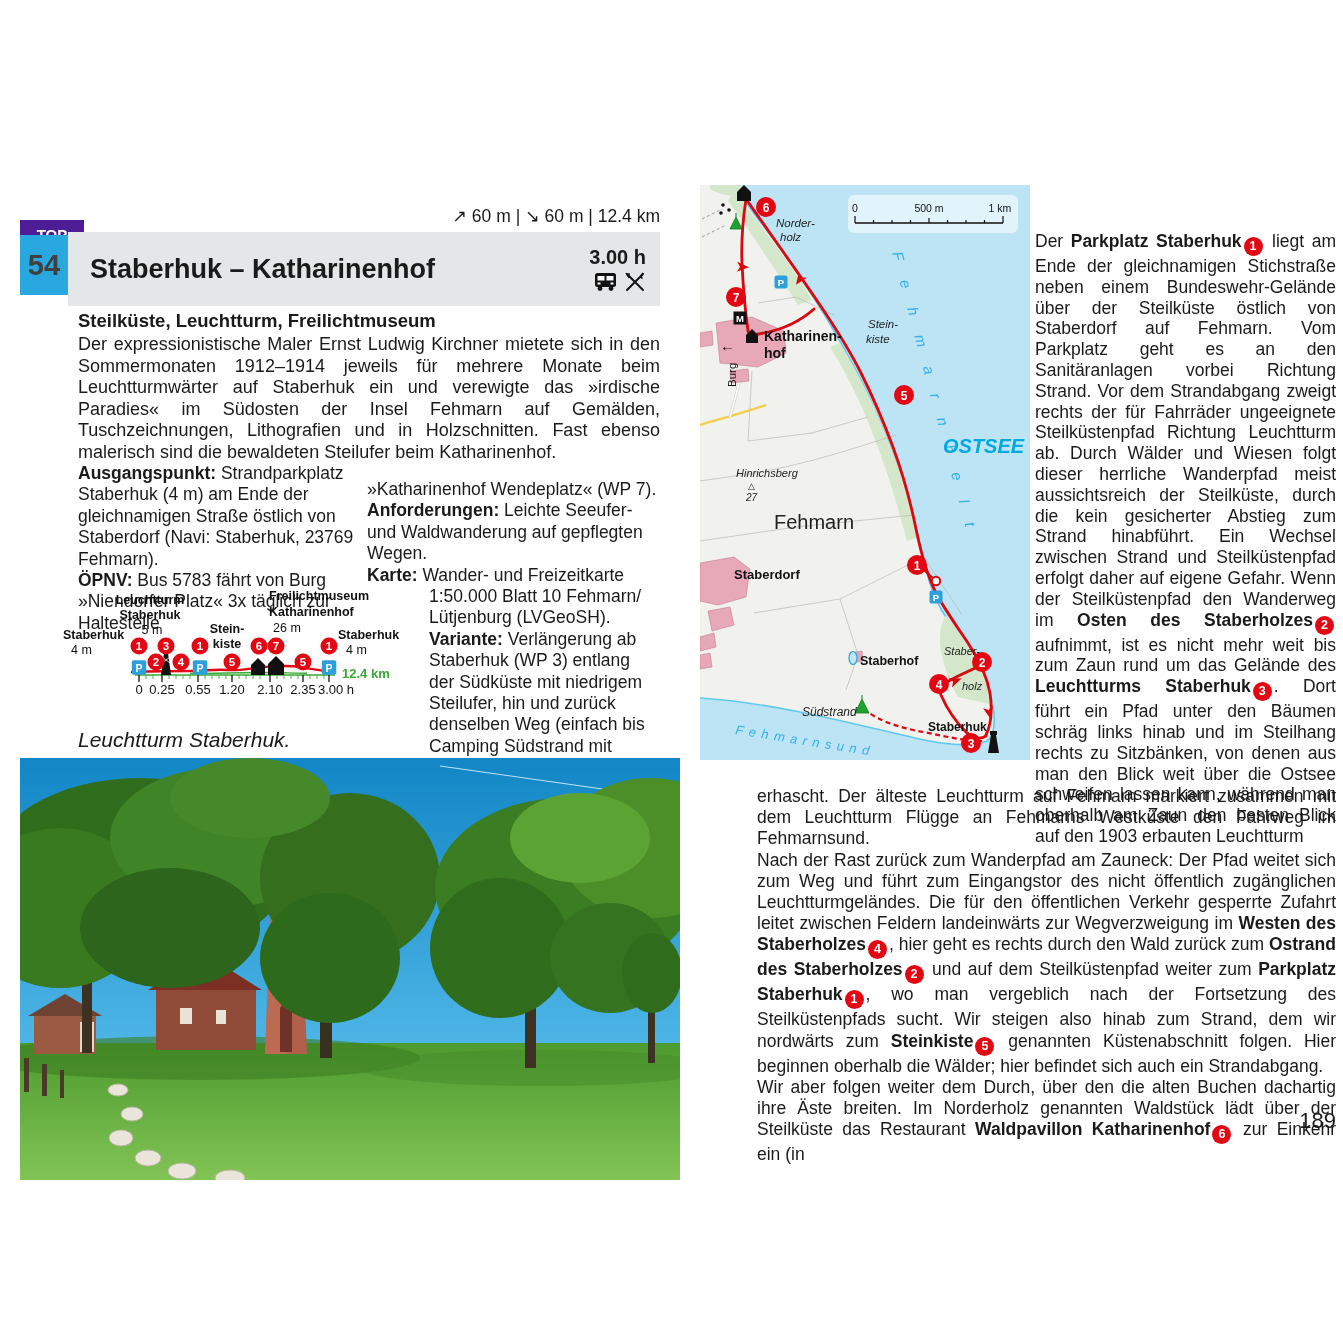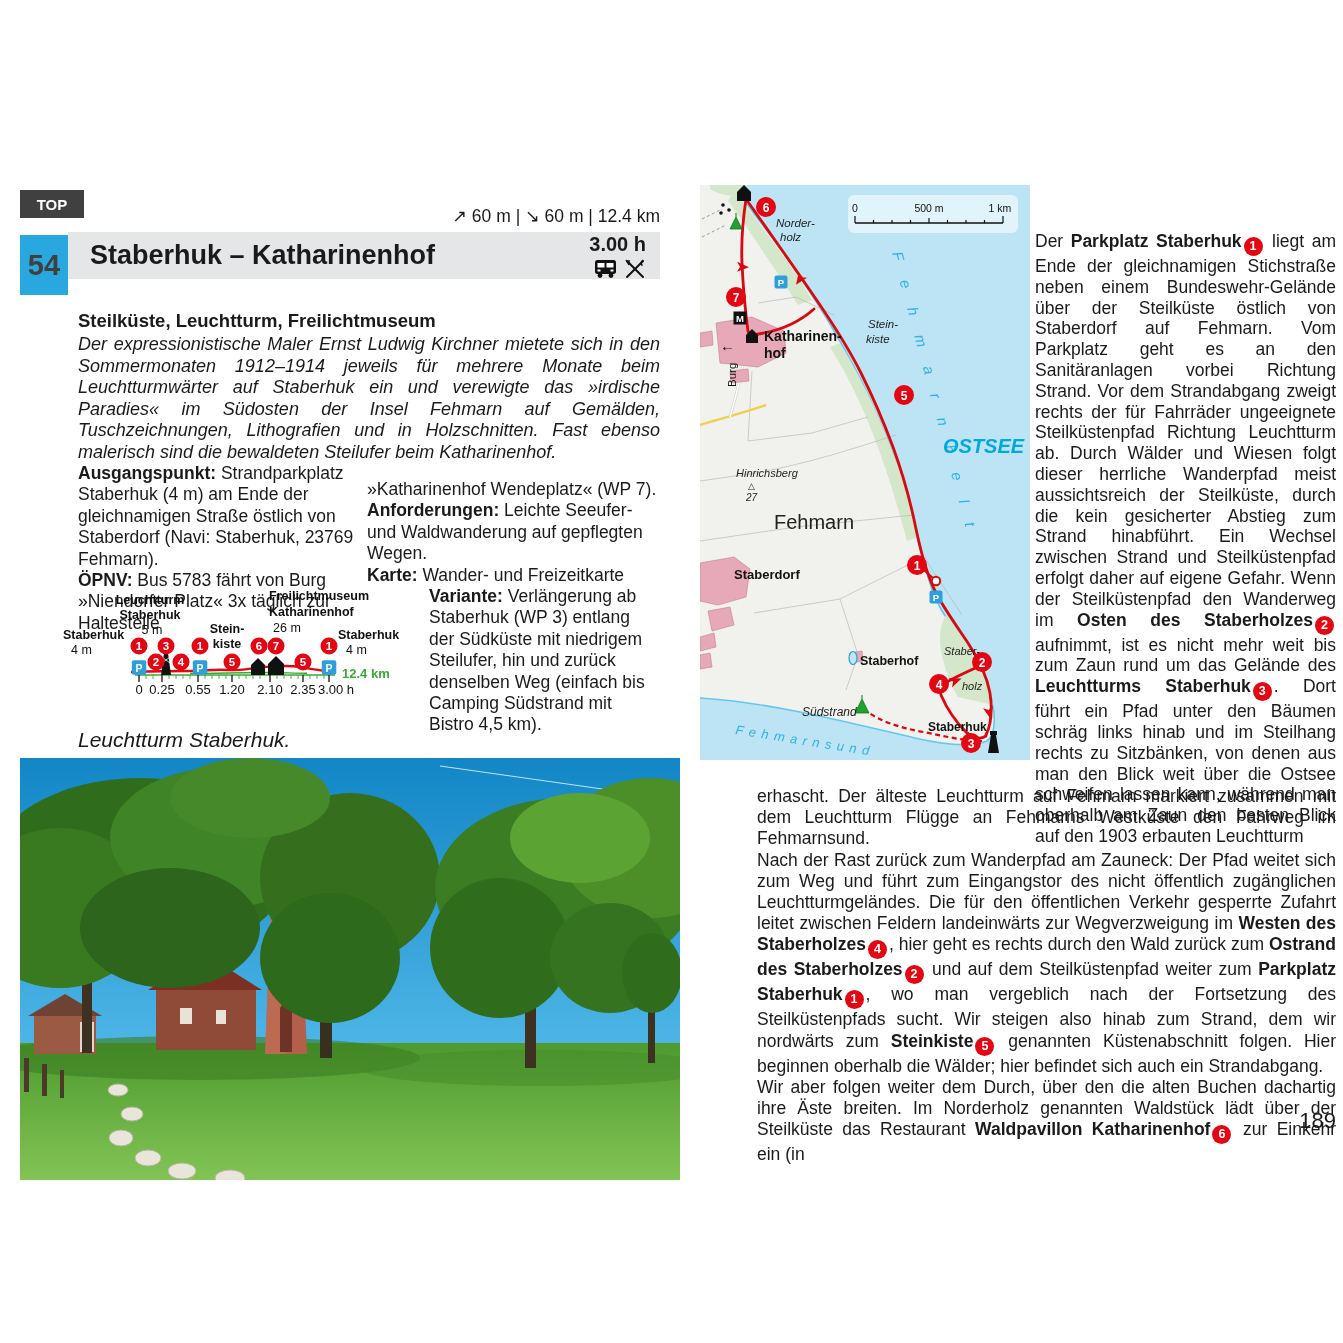--- a/index.html
+++ b/index.html
@@ -1,29 +1,29 @@
 <!DOCTYPE html>
 <html><head>
 <meta charset="utf-8">
 <style>
   html,body{margin:0;padding:0;background:#fff;}
   body{width:1343px;height:1343px;position:relative;font-family:"Liberation Sans",sans-serif;color:#1a1a1a;overflow:hidden;}
   .abs{position:absolute;}
   
-  .top-badge{left:20px;top:190px;width:64px;height:28px;background:#404040;color:#fff;font-weight:bold;font-size:15px;display:flex;align-items:center;justify-content:center;}
+  .top-badge{left:20px;top:220px;width:64px;height:28px;background:#4c1d95;color:#fff;font-weight:bold;font-size:15px;display:flex;align-items:center;justify-content:center;}
   .num-badge{left:20px;top:235px;width:48px;height:60px;background:#29a8e0;color:#404040;font-weight:bold;font-size:29px;display:flex;align-items:center;justify-content:center;}
   .stats-line{left:330px;top:206px;width:330px;text-align:right;font-size:17.5px;}
-  .title-bar{left:68px;top:232px;width:592px;height:47px;background:#e4e6e7;display:flex;align-items:center;}
+  .title-bar{left:68px;top:232px;width:592px;height:74px;background:#e4e6e7;display:flex;align-items:center;}
   .title-bar .t{font-size:27px;font-weight:bold;padding-left:22px;flex:1;}
   .dur-box{width:120px;text-align:right;padding-right:14px;}
   .dur{font-size:20px;font-weight:bold;}
   .hdr-icons{display:flex;justify-content:flex-end;gap:4px;margin-top:3px;}
   
   .subtitle{left:78px;top:310px;width:582px;font-weight:bold;font-size:18.5px;}
-  .lead{left:78px;top:334px;width:582px;font-style:italic;font-size:18px;line-height:21.6px;text-align:justify;}
+  .lead{left:78px;top:334px;width:582px;font-size:18px;line-height:21.6px;text-align:justify;}
   
   .info-left{left:78px;top:463px;width:284px;font-size:17.5px;line-height:21.4px;}
   .info-right{left:367px;top:463px;width:293px;font-size:17.5px;line-height:21.4px;margin-top:16px;}
   .info-left p,.info-right p{margin:0;}
   .info-right p.ind{margin-left:62px;}
   
   .profile{left:55px;top:583px;}
   .caption{left:78px;top:728px;font-style:italic;font-size:21px;}
   
   .photo{left:20px;top:758px;width:660px;height:422px;}
@@ -78,20 +78,21 @@
 <div class="abs lead">Der expressionistische Maler Ernst Ludwig Kirchner mietete sich in den Sommermonaten 1912–1914 jeweils für mehrere Monate beim Leuchtturmwärter auf Staberhuk ein und verewigte das »irdische Paradies« im Südosten der Insel Fehmarn auf Gemälden, Tuschzeichnungen, Lithografien und in Holzschnitten. Fast ebenso malerisch sind die bewaldeten Steilufer beim Katharinenhof.</div>
 
 <div class="abs info-left">
   <p><b>Ausgangspunkt:</b><span> Strandparkplatz Staberhuk (4 m) am Ende der gleichnamigen Straße östlich von Staberdorf (Navi: Staberhuk, 23769 Fehmarn).</span></p>
   <p><b>ÖPNV:</b><span> Bus 5783 fährt von Burg »Niendorfer Platz« 3x täglich zur Haltestelle</span></p>
 </div>
 <div class="abs info-right">
   <p><span>»Katharinenhof Wendeplatz« (WP 7).</span></p>
   <p><b>Anforderungen:</b><span> Leichte Seeufer- und Waldwanderung auf gepflegten Wegen.</span></p>
   <p><b>Karte:</b><span> Wander- und Freizeitkarte</span></p>
+  <p class="ind"><span>1:50.000 Blatt 10 Fehmarn/ Lütjenburg (LVGeoSH).</span></p>
   <p class="ind"><b>Variante:</b><span> Verlängerung ab Staberhuk (WP 3) entlang der Südküste mit niedrigem Steilufer, hin und zurück denselben Weg (einfach bis Camping Südstrand mit Bistro 4,5 km).</span></p>
 </div>
 
 <svg class="abs profile" width="345" height="135" viewBox="0 0 345 135">
 
   <path d="M76,89 C95,88 115,88 135,88 C150,88 160,86 172,87 C185,88 196,85 210,84 C222,83 233,82 245,84 C257,86 266,88 277,88" fill="none" stroke="#e30613" stroke-width="2.4"></path>
   <path d="M135,90.5 C160,90.5 185,89.5 210,89.5 C225,89.5 240,90.2 252,90.2" fill="none" stroke="#3aaa35" stroke-width="1.4"></path>
 
   <g>
     <line x1="80" y1="92" x2="280" y2="92" stroke="#3aaa35" stroke-width="1.6"></line>

